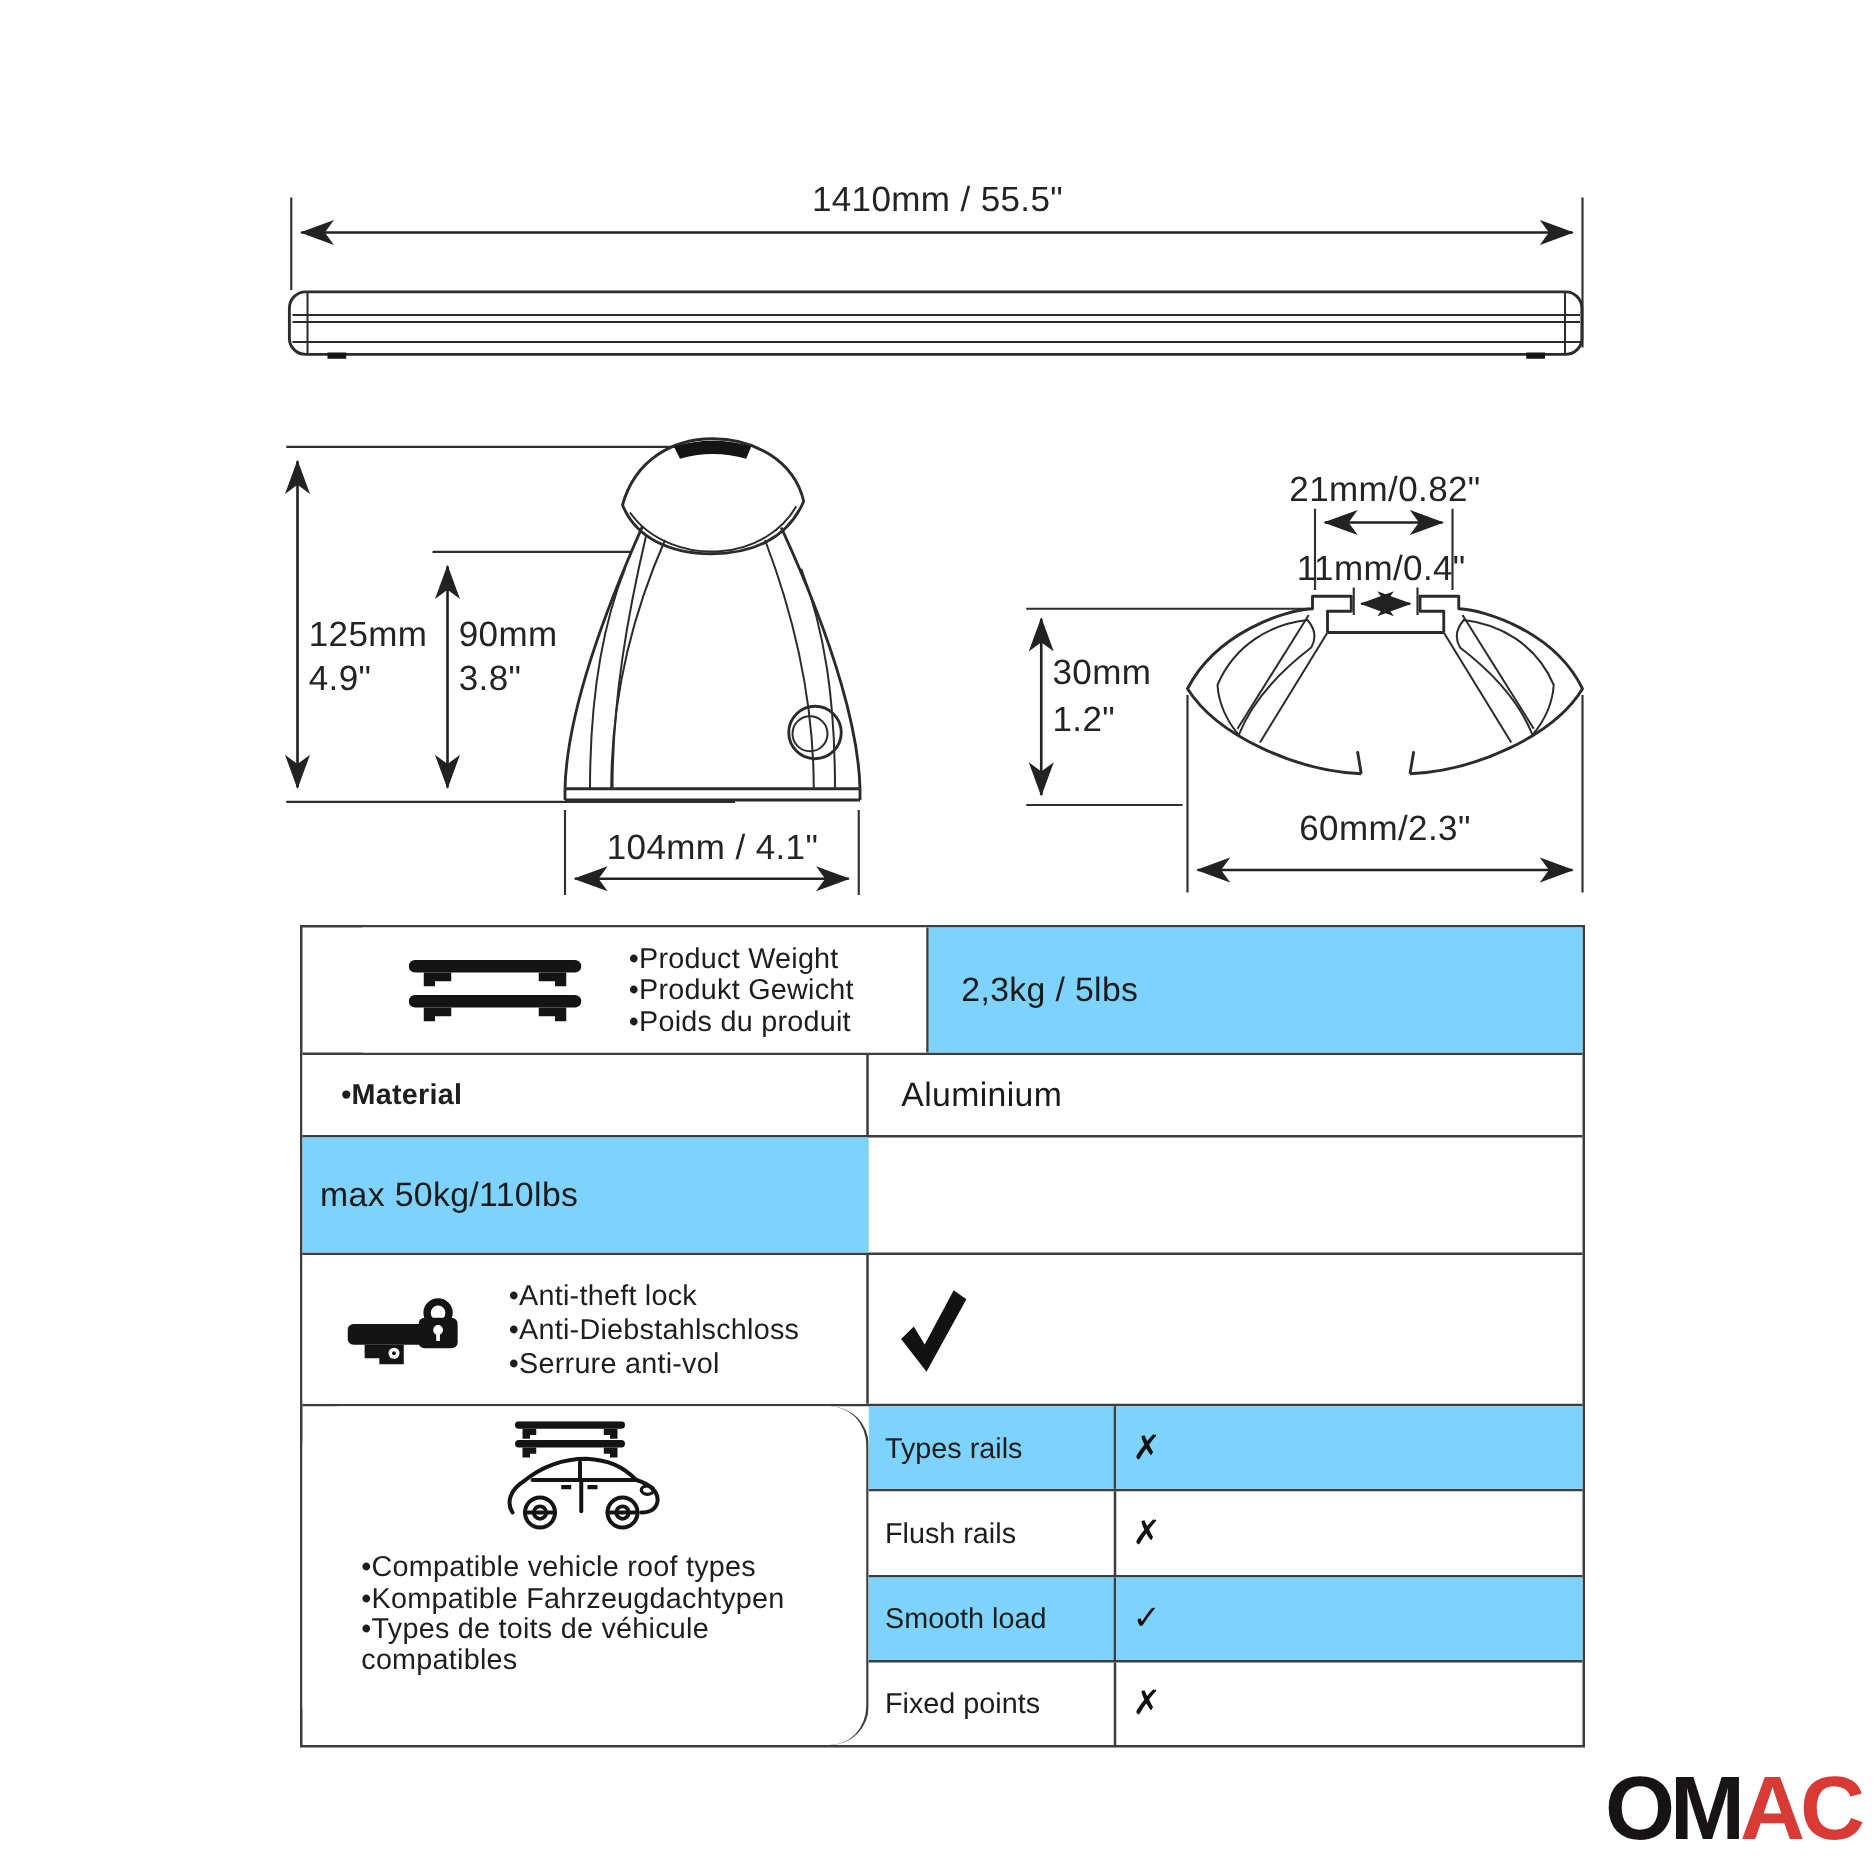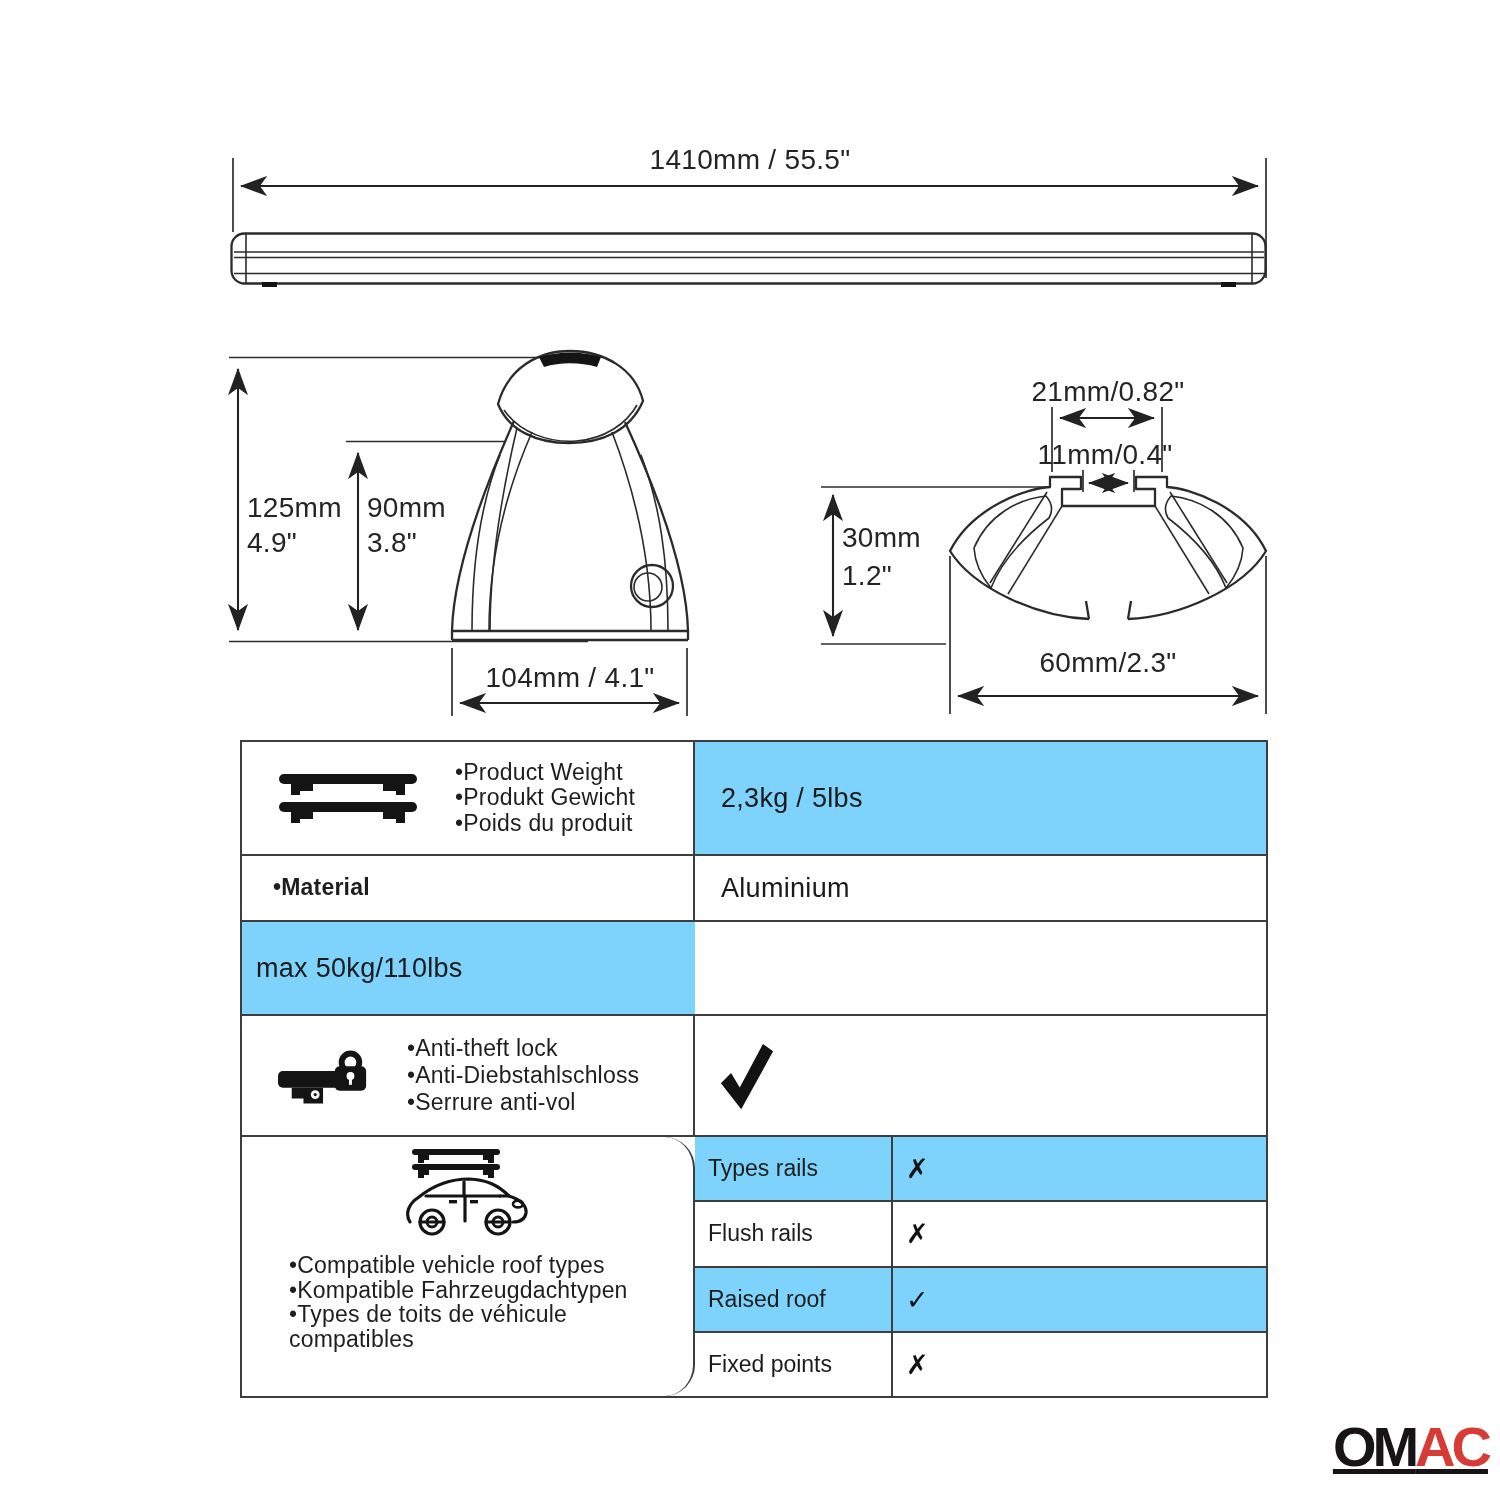--- a/index.html
+++ b/index.html
@@ -18,21 +18,21 @@
   .dim{stroke:#222;stroke-width:2.1;fill:none;}
   .dimtxt{font-family:"Liberation Sans",sans-serif;font-size:28px;fill:#242424;letter-spacing:.3px;}
   .fillink{fill:#141414;stroke:none;}
 
   
   .spec-table{position:absolute;left:240px;top:740px;width:1028px;height:658px;
               border:2px solid #3d3d3d;box-sizing:border-box;display:flex;flex-direction:column;
               background:#fff;}
   .t-row{display:grid;grid-template-columns:453px 1fr;border-bottom:2px solid #3d3d3d;box-sizing:border-box;}
   .t-row:last-child{border-bottom:none;flex:1;}
-  .r1{height:114px;} .r2{height:66px;} .r3{height:94px;} .r4{height:121px;}
+  .r1{height:102px;padding-left:48px;} .r2{height:66px;} .r3{height:94px;} .r4{height:121px;}
   .lbl{border-right:2px solid #3d3d3d;display:flex;align-items:center;box-sizing:border-box;background:#fff;}
   .icon-slot{display:flex;align-items:center;justify-content:center;flex:0 0 auto;}
   .r1 .icon-slot{width:213px;} .r3 .icon-slot{width:105px;} .r4 .icon-slot{width:165px;}
   .lbl-text{font-size:23px;line-height:25.5px;color:#1e1e1e;letter-spacing:.2px;}
   .r4 .lbl-text{line-height:27px;}
   .r2 .lbl{padding-left:31px;font-weight:bold;}
   .val{display:flex;align-items:center;padding-left:26px;font-size:27px;letter-spacing:.3px;color:#1a1a1a;box-sizing:border-box;}
   .bg-g{background:#7dd3fc;}
   .r3 .val{padding-left:14px;}
   .check-cell{padding-left:23px;}
@@ -42,22 +42,22 @@
   .r5 .lbl-text{padding:8px 24px 0 47px;line-height:24.5px;}
   .sub{display:flex;flex-direction:column;height:100%;}
   .sub-row{flex:1;display:grid;grid-template-columns:198px 1fr;border-bottom:2px solid #3d3d3d;box-sizing:border-box;}
   .sub-row:last-child{border-bottom:none;}
   .sub-lbl{border-right:2px solid #3d3d3d;display:flex;align-items:center;padding-left:13px;
            font-size:23px;color:#1c1c1c;box-sizing:border-box;}
   .sub-mark{display:flex;align-items:center;padding-left:13px;font-size:27px;color:#111;
             font-family:"DejaVu Sans","Liberation Sans",sans-serif;}
 
   
-  .logo{position:absolute;right:12px;bottom:14px;font-size:56px;line-height:78px;font-weight:900;
-        letter-spacing:-4px;color:#181415;font-family:"Liberation Sans",sans-serif;text-decoration:underline;}
+  .logo{position:absolute;right:12px;bottom:14px;font-size:72px;line-height:78px;font-weight:900;
+        letter-spacing:-4px;color:#181415;font-family:"Liberation Sans",sans-serif;}
   .logo .red{color:#d83a36;}
 </style>
 </head>
 <body>
 
 <div class="page">
 
 
   <svg class="diagrams" viewBox="0 0 1500 732">
     <defs>
@@ -259,21 +259,21 @@
       <div class="sub">
         <div class="sub-row">
           <div class="sub-lbl bg-g">Types rails</div>
           <div class="sub-mark bg-g">✗</div>
         </div>
         <div class="sub-row">
           <div class="sub-lbl">Flush rails</div>
           <div class="sub-mark">✗</div>
         </div>
         <div class="sub-row">
-          <div class="sub-lbl bg-g">Raised roof</div>
+          <div class="sub-lbl bg-g">Smooth load</div>
           <div class="sub-mark bg-g">✓</div>
         </div>
         <div class="sub-row">
           <div class="sub-lbl">Fixed points</div>
           <div class="sub-mark">✗</div>
         </div>
       </div>
     </div>
   </div>
 

